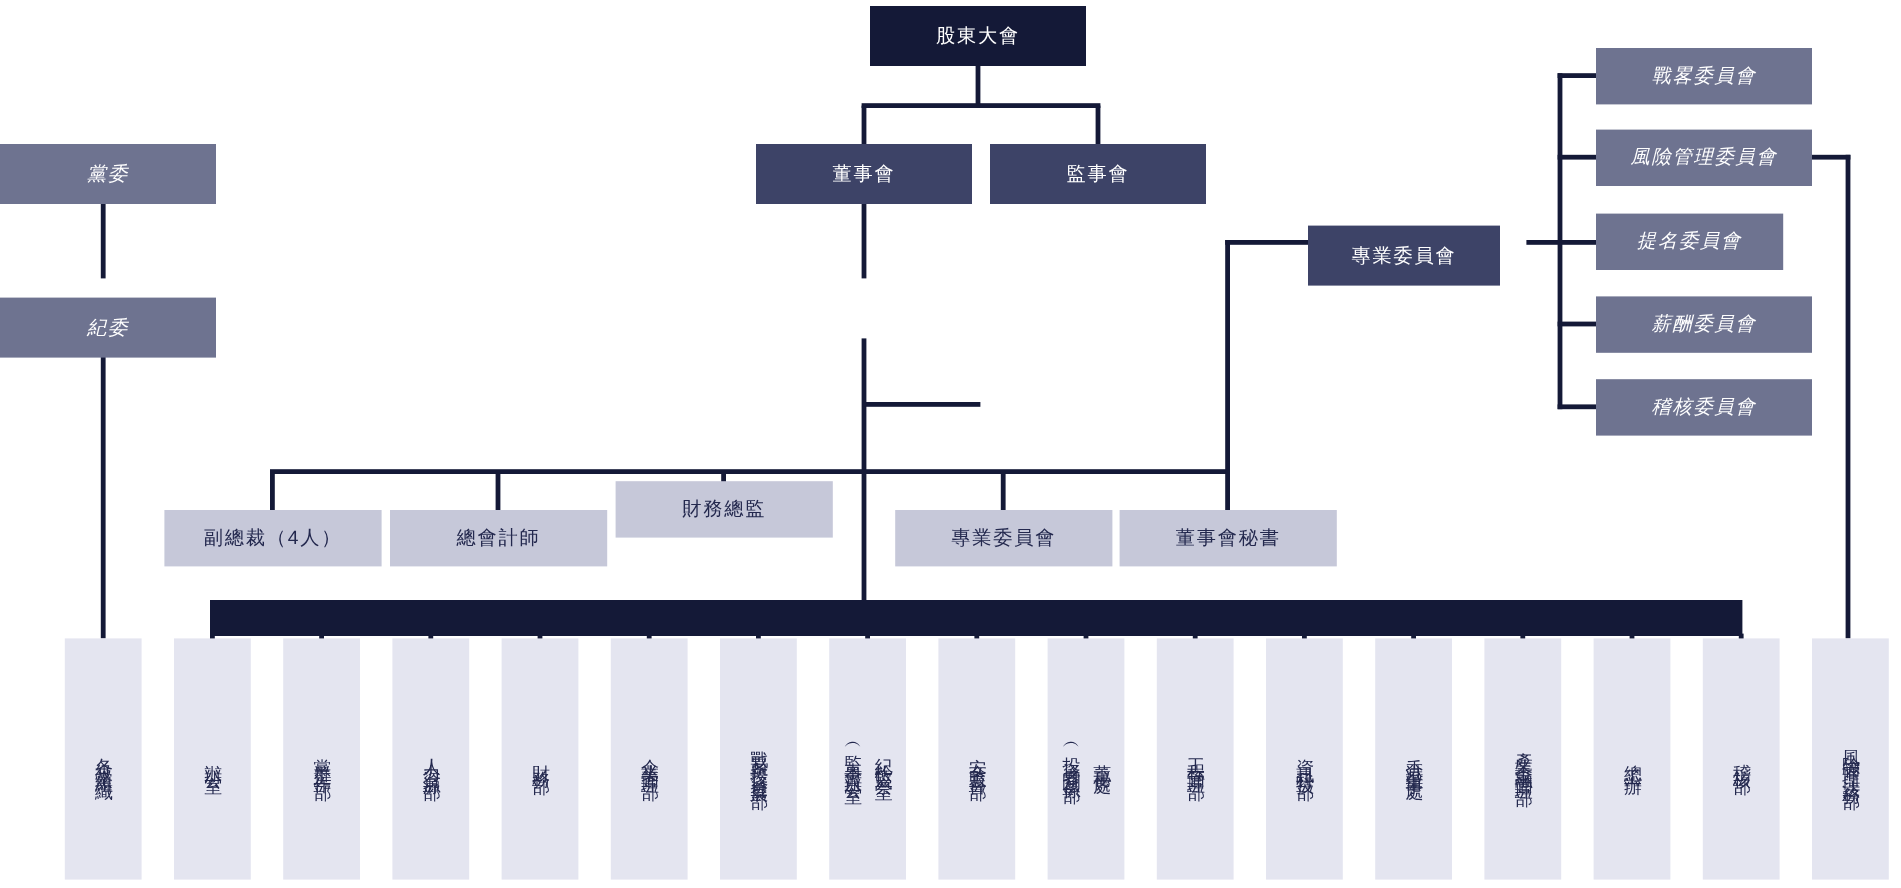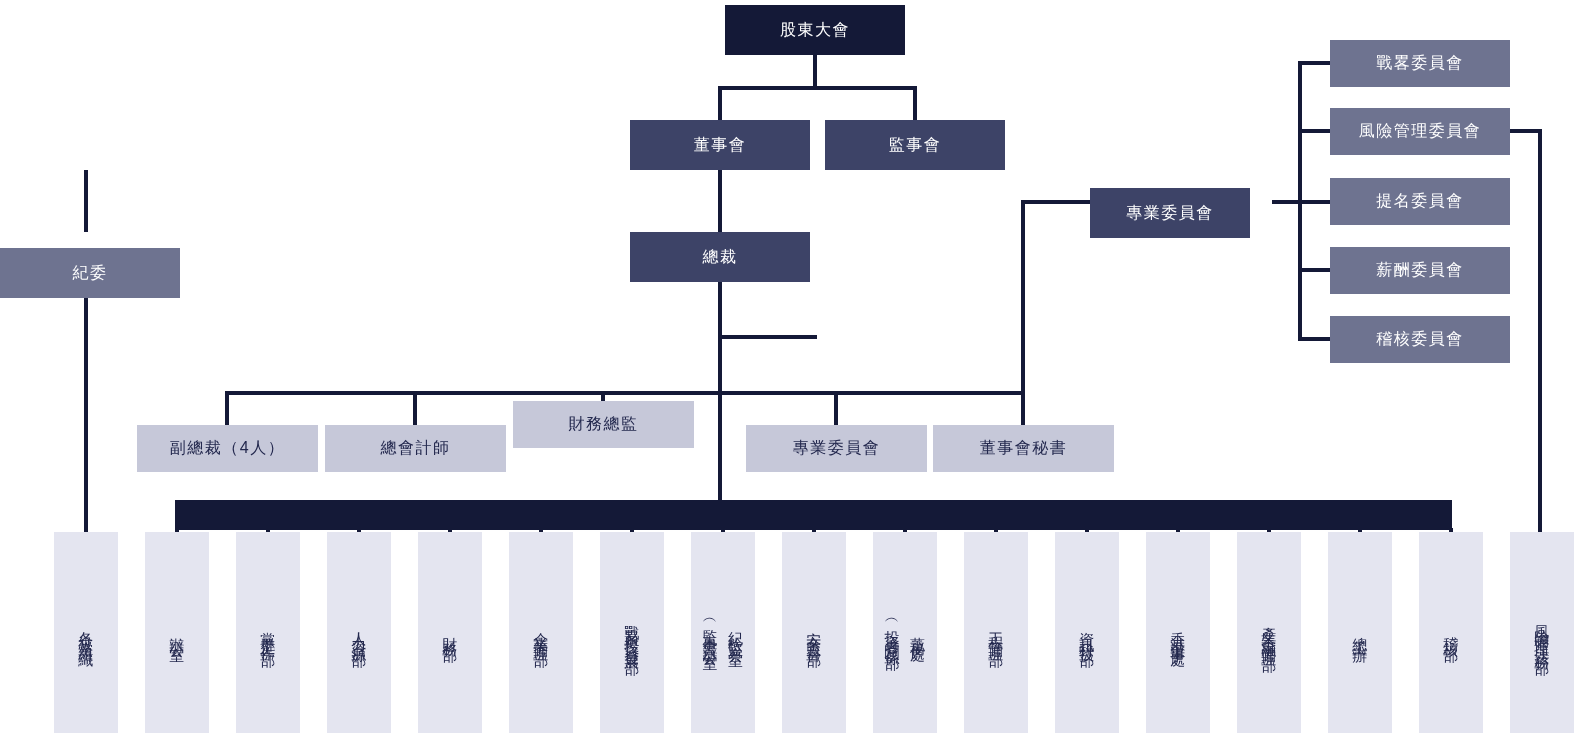--- a/index.html
+++ b/index.html
@@ -7,21 +7,21 @@
     --light:#c6c8d9; --lightest:#e4e5f0;
     --text-dark:#23284e; --text-light:#ffffff; --background:#ffffff;
   }
   *{box-sizing:border-box;}
   body{margin:0;background:var(--background);font-family:"Liberation Sans","DejaVu Sans",sans-serif;}
   .stage{position:relative;width:1584px;height:740px;overflow:hidden;background:var(--background);}
   .node{position:absolute;display:flex;align-items:center;justify-content:center;text-align:center;}
   .node .lbl{font-size:16px;letter-spacing:1.5px;}
   .lv-darkest{background:var(--darkest);color:var(--text-light);}
   .lv-dark{background:var(--dark);color:var(--text-light);}
-  .lv-medium{background:var(--medium);color:var(--text-light);}
+  .lv-medium{background:var(--medium);color:var(--text-light);font-style:italic;}
   .lv-light{background:var(--light);color:var(--text-dark);}
   .lv-lightest{background:var(--lightest);color:var(--text-dark);}
   .dept .lbl{writing-mode:vertical-rl;text-orientation:mixed;white-space:pre-line;
              font-size:15px;letter-spacing:5px;line-height:1.7;}
   .line{position:absolute;background:var(--darkest);}
 </style>
 </head>
 <body>
 
 <div class="stage">
@@ -71,37 +71,37 @@
 
   <div class="node lv-dark" style="left:630px;top:120px;width:180px;height:50px">
     <span class="lbl">董事會</span>
   </div>
   <div class="node lv-darkest" style="left:725px;top:5px;width:180px;height:50px">
     <span class="lbl">股東大會</span>
   </div>
   <div class="node lv-dark" style="left:825px;top:120px;width:180px;height:50px">
     <span class="lbl">監事會</span>
   </div>
+  <div class="node lv-medium" style="left:0px;top:120px;width:180px;height:50px">
+    <span class="lbl">黨委</span>
+  </div>
   <div class="node lv-medium" style="left:0px;top:248px;width:180px;height:50px">
     <span class="lbl">紀委</span>
-  </div>
-  <div class="node lv-dark" style="left:630px;top:232px;width:180px;height:50px">
-    <span class="lbl">總裁</span>
   </div>
   <div class="node lv-dark" style="left:1090px;top:188px;width:160px;height:50px">
     <span class="lbl">專業委員會</span>
   </div>
 
   <div class="node lv-medium" style="left:1330px;top:40px;width:180px;height:47px">
     <span class="lbl">戰畧委員會</span>
   </div>
   <div class="node lv-medium" style="left:1330px;top:108px;width:180px;height:47px">
     <span class="lbl">風險管理委員會</span>
   </div>
-  <div class="node lv-medium" style="left:1330px;top:178px;width:180px;height:47px">
+  <div class="node lv-medium" style="left:1330px;top:178px;width:156px;height:47px">
     <span class="lbl">提名委員會</span>
   </div>
   <div class="node lv-medium" style="left:1330px;top:247px;width:180px;height:47px">
     <span class="lbl">薪酬委員會</span>
   </div>
   <div class="node lv-medium" style="left:1330px;top:316px;width:180px;height:47px">
     <span class="lbl">稽核委員會</span>
   </div>
 
   <div class="node lv-light" style="left:137px;top:425px;width:181px;height:47px">

